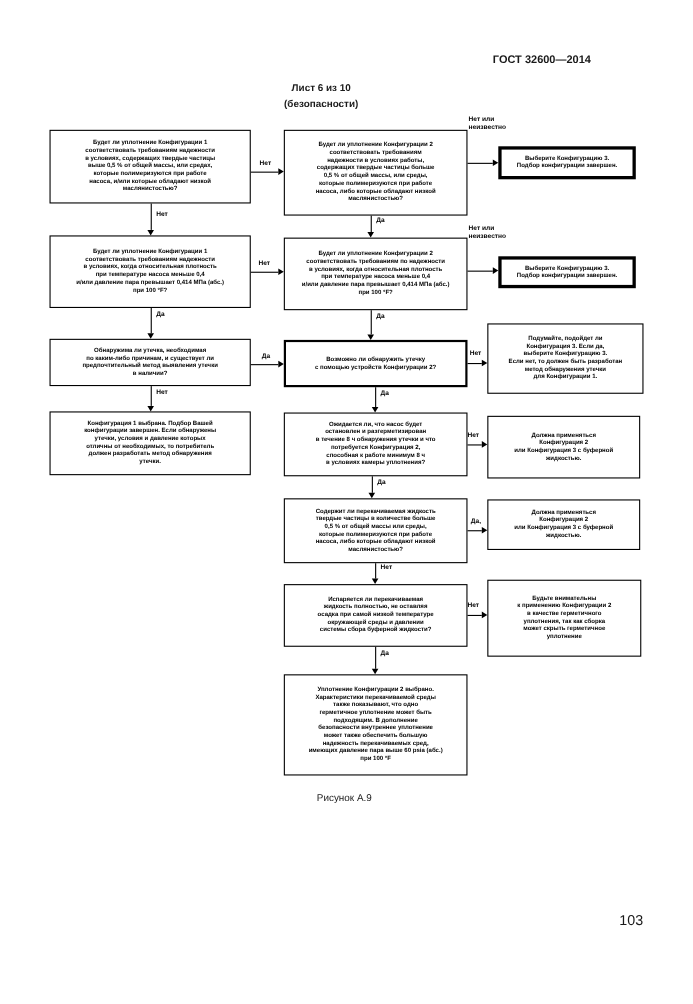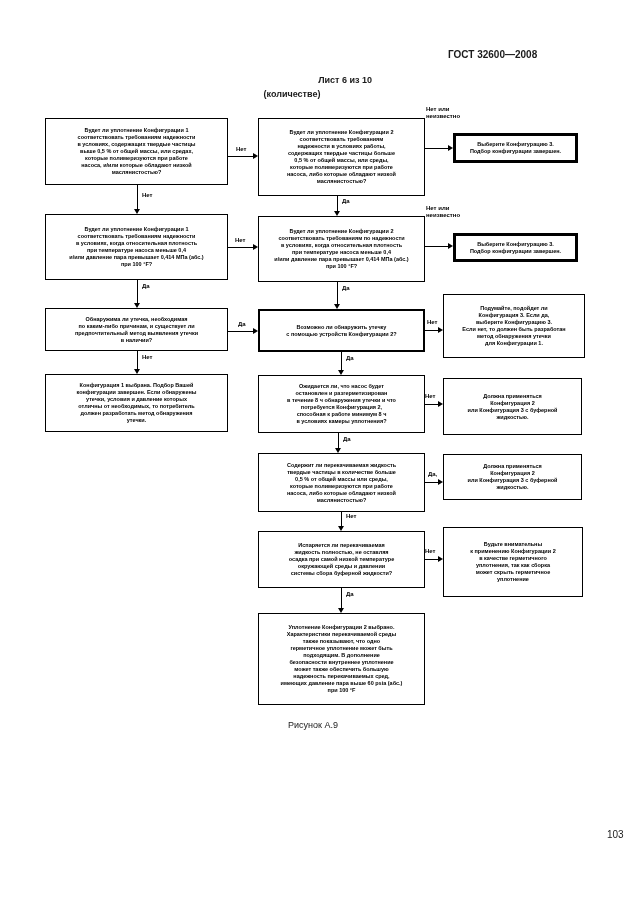--- a/index.html
+++ b/index.html
@@ -1,23 +1,23 @@
 <!DOCTYPE html>
 <html><head>
 <meta charset="utf-8">
 <style>
   html,body{margin:0;padding:0;}
   body{width:630px;height:913px;background:#fff;position:relative;overflow:hidden;
        font-family:"Liberation Sans",sans-serif;color:#1a1a1a;}
   .abs{position:absolute;}
   .std-header{left:448px;top:49px;font-size:10px;font-weight:bold;}
-  .sheet-title{left:212px;top:74px;width:160px;text-align:right;font-weight:bold;font-size:9px;line-height:13px;}
+  .sheet-title{left:212px;top:74px;width:160px;text-align:center;font-weight:bold;font-size:9px;line-height:13px;}
   .sheet-subtitle{left:212px;top:88px;width:160px;text-align:center;font-weight:bold;font-size:9px;line-height:13px;}
   .caption{left:288px;top:720px;font-size:9px;}
-  .pageno{left:563px;top:829px;font-size:10px;margin-left:44px;}
+  .pageno{left:563px;top:829px;font-size:13px;}
 
   .box{position:absolute;border:1px solid #000;box-sizing:border-box;
        display:flex;align-items:center;justify-content:center;text-align:center;
        font-weight:bold;font-size:5.5px;line-height:7px;white-space:pre-line;
        padding:2px;color:#000;}
   .b-l1{left:45px;top:118px;width:183px;height:67px}
   .b-l2{left:45px;top:214px;width:183px;height:66px}
   .b-l3{left:45px;top:308px;width:183px;height:43px}
   .b-l4{left:45px;top:374px;width:183px;height:58px}
   .b-m1{left:258px;top:118px;width:167px;height:78px}
@@ -68,23 +68,23 @@
   .lb-v1{left:142px;top:192px}.lb-v2{left:342px;top:198px}.lb-v3{left:142px;top:283px}
   .lb-v4{left:342px;top:285px}.lb-v5{left:142px;top:354px}.lb-v6{left:346px;top:355px}
   .lb-v7{left:343px;top:436px}.lb-v8{left:346px;top:513px}.lb-v9{left:346px;top:591px}
   .lb-h1{left:236px;top:146px}.lb-h2{left:235px;top:237px}.lb-h3{left:238px;top:321px}
   .lb-h4{left:426px;top:106px}.lb-h5{left:426px;top:205px}.lb-h6{left:427px;top:319px}
   .lb-h7{left:425px;top:393px}.lb-h8{left:428px;top:471px}.lb-h9{left:425px;top:548px}
 </style>
 </head>
 <body>
 
-<div class="abs std-header">ГОСТ 32600—2008</div>
+<div class="abs std-header">ГОСТ 32600—2014</div>
 <div class="abs sheet-title">Лист 6 из 10</div>
-<div class="abs sheet-subtitle">(количестве)</div>
+<div class="abs sheet-subtitle">(безопасности)</div>
 
 <div class="box b-l1">Будет ли уплотнение Конфигурации 1
 соответствовать требованиям надежности
 в условиях, содержащих твердые частицы
 выше 0,5 % от общей массы, или средах,
 которые полимеризуются при работе
 насоса, и/или которые обладают низкой
 маслянистостью?</div>
 <div class="box b-l2">Будет ли уплотнение Конфигурации 1
 соответствовать требованиям надежности

